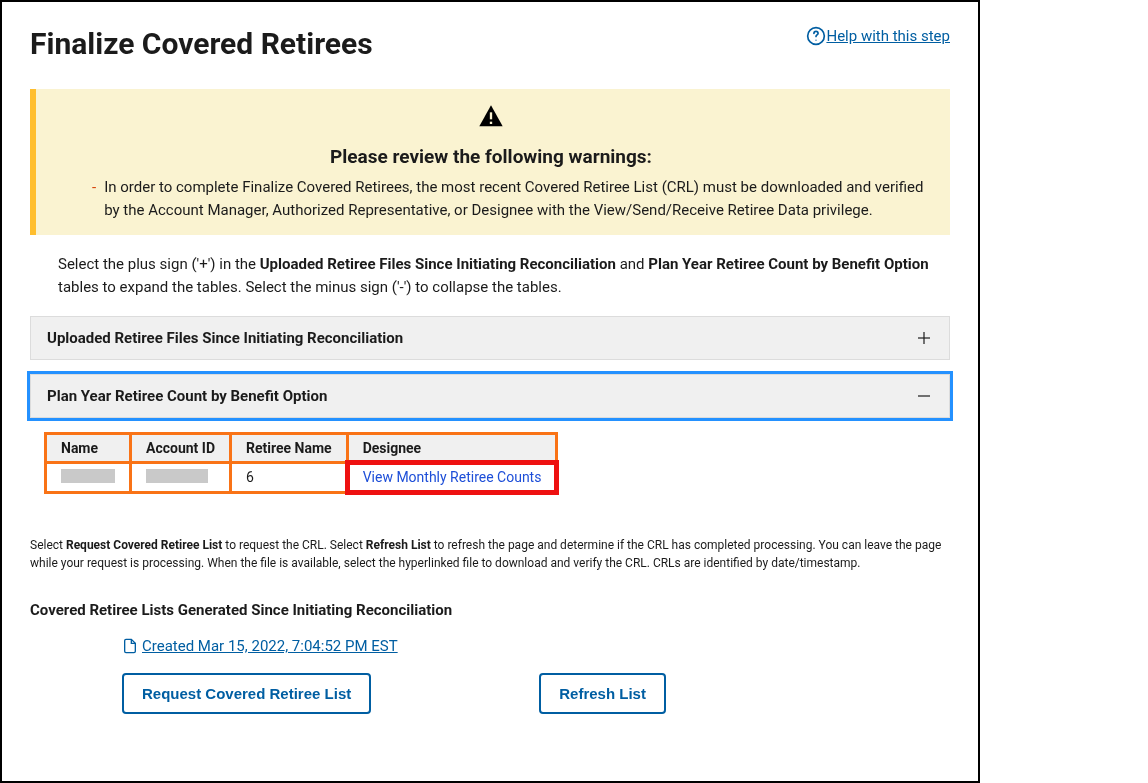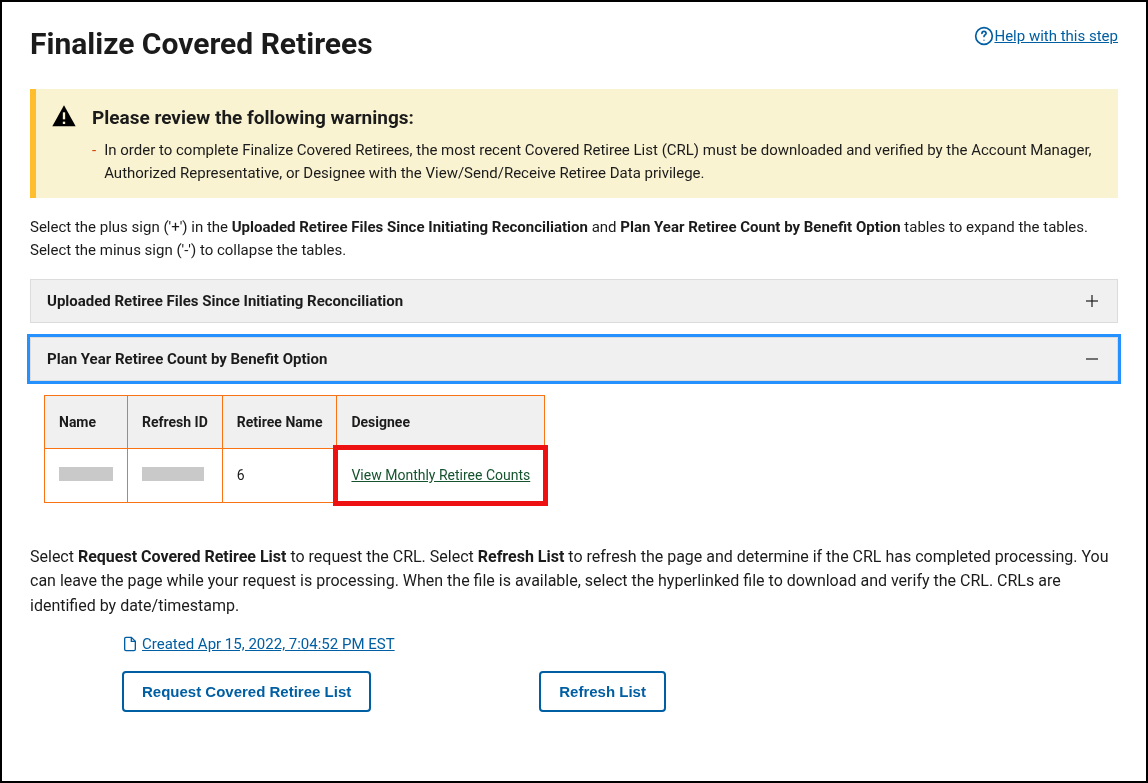--- a/index.html
+++ b/index.html
@@ -4,21 +4,21 @@
 <style>
   * { box-sizing: border-box; margin: 0; padding: 0; }
   body {
     font-family: -apple-system, BlinkMacSystemFont, "Segoe UI", Roboto, Arial, sans-serif;
     background: #fff;
     color: #1b1b1b;
     padding: 0;
   }
   .page {
     border: 2px solid #000;
-    width: 1148px;
+    width: 980px;
     height: 783px;
     padding: 24px 28px;
     overflow: hidden;
     position: relative;
   }
   .header-row {
     display: flex;
     justify-content: space-between;
     align-items: flex-start;
     margin-bottom: 28px;
@@ -41,38 +41,40 @@
     background: #faf3d1;
     border-left: 6px solid #ffbe2e;
     padding: 14px 18px 14px 14px;
     margin-bottom: 18px;
   }
   .warning-header {
     display: flex;
     align-items: center;
     gap: 14px;
     margin-bottom: 8px;
+    flex-direction: column;
   }
   .warn-icon { width: 28px; height: 28px; flex-shrink: 0; }
   .warning-title { font-size: 19px; font-weight: 700; }
   .warning-body {
     margin-left: 42px;
     font-size: 15px;
     line-height: 1.5;
     color: #1b1b1b;
   }
   .warning-body .bullet {
     display: flex;
     gap: 8px;
   }
   .warning-body .bullet .dash { color: #d54309; }
   .intro-text {
     font-size: 15px;
     line-height: 1.55;
     margin-bottom: 16px;
+    margin-left: 28px;
   }
   .intro-text b { font-weight: 700; }
   .collapse-row {
     background: #f0f0f0;
     border: 1px solid #dcdcdc;
     display: flex;
     justify-content: space-between;
     align-items: center;
     padding: 12px 16px;
     font-size: 15px;
@@ -95,22 +97,22 @@
     font-size: 15px;
     font-weight: 700;
     margin: 24px 0 10px 14px;
   }
   table.data {
     border-collapse: collapse;
     margin-left: 14px;
     font-size: 14px;
   }
   table.data th, table.data td {
-    border: 1px solid #f97316;
-    padding: 18px 14px;
+    border: 3px solid #f97316;
+    padding: 5px 14px;
     text-align: left;
     vertical-align: middle;
   }
   table.data th {
     background: #f0f0f0;
     font-weight: 700;
   }
   .redact {
     display: inline-block;
     background: #c9c9c9;
@@ -120,26 +122,26 @@
   .redact.wide { width: 62px; }
   .action-cell {
     position: relative;
   }
   .highlight-box {
     position: absolute;
     border: 5px solid #e11;
     top: -4px; left: -4px; right: -4px; bottom: -4px;
     pointer-events: none;
   }
-  .link { color: #14532d; text-decoration: underline; cursor: pointer; }
+  .link { color: #1d4ed8; cursor: pointer; }
   .section-text {
-    font-size: 16px;
+    font-size: 12px;
     line-height: 1.55;
     margin-top: 42px;
-    margin-bottom: 16px;
+    margin-bottom: 28px;
   }
   .section-heading {
     font-size: 15px;
     font-weight: 700;
     margin-bottom: 18px;
   }
   .file-link {
     display: inline-flex;
     align-items: center;
     gap: 4px;
@@ -217,21 +219,21 @@
     <svg class="expand-icon" viewBox="0 0 24 24">
       <line x1="4" y1="12" x2="20" y2="12"></line>
     </svg>
   </div>
 
 
   <table class="data">
     <thead>
       <tr>
         <th>Name</th>
-        <th>Refresh ID</th>
+        <th>Account ID</th>
         <th>Retiree Name</th>
         <th style="min-width:180px">Designee</th>
       </tr>
     </thead>
     <tbody>
       <tr>
         <td><span class="redact"></span></td>
         <td><span class="redact wide"></span></td>
         <td style="min-width:100px">6</td>
         <td class="action-cell">
@@ -239,26 +241,27 @@
           <span class="highlight-box"></span>
         </td>
       </tr>
     </tbody>
   </table>
 
   <p class="section-text">
     <span>Select </span><b>Request Covered Retiree List</b><span> to request the CRL. Select </span><b>Refresh List</b><span> to refresh the page and determine if the CRL has completed processing. You can leave the page while your request is processing. When the file is available, select the hyperlinked file to download and verify the CRL. CRLs are identified by date/timestamp.</span>
   </p>
 
+  <div class="section-heading">Covered Retiree Lists Generated Since Initiating Reconciliation</div>
 
   <a class="file-link">
     <svg class="file-icon" viewBox="0 0 24 24" fill="none" stroke="#005ea2" stroke-width="2">
       <path d="M14 2H6a2 2 0 0 0-2 2v16a2 2 0 0 0 2 2h12a2 2 0 0 0 2-2V8z"></path>
       <polyline points="14 2 14 8 20 8"></polyline>
     </svg>
-    <span> Created Apr 15, 2022, 7:04:52 PM EST</span>
+    <span> Created Mar 15, 2022, 7:04:52 PM EST</span>
   </a>
 
   <div class="button-row">
     <button class="btn-outline">Request Covered Retiree List</button>
     <button class="btn-outline">Refresh List</button>
   </div>
 </div>
 
 </body></html>

